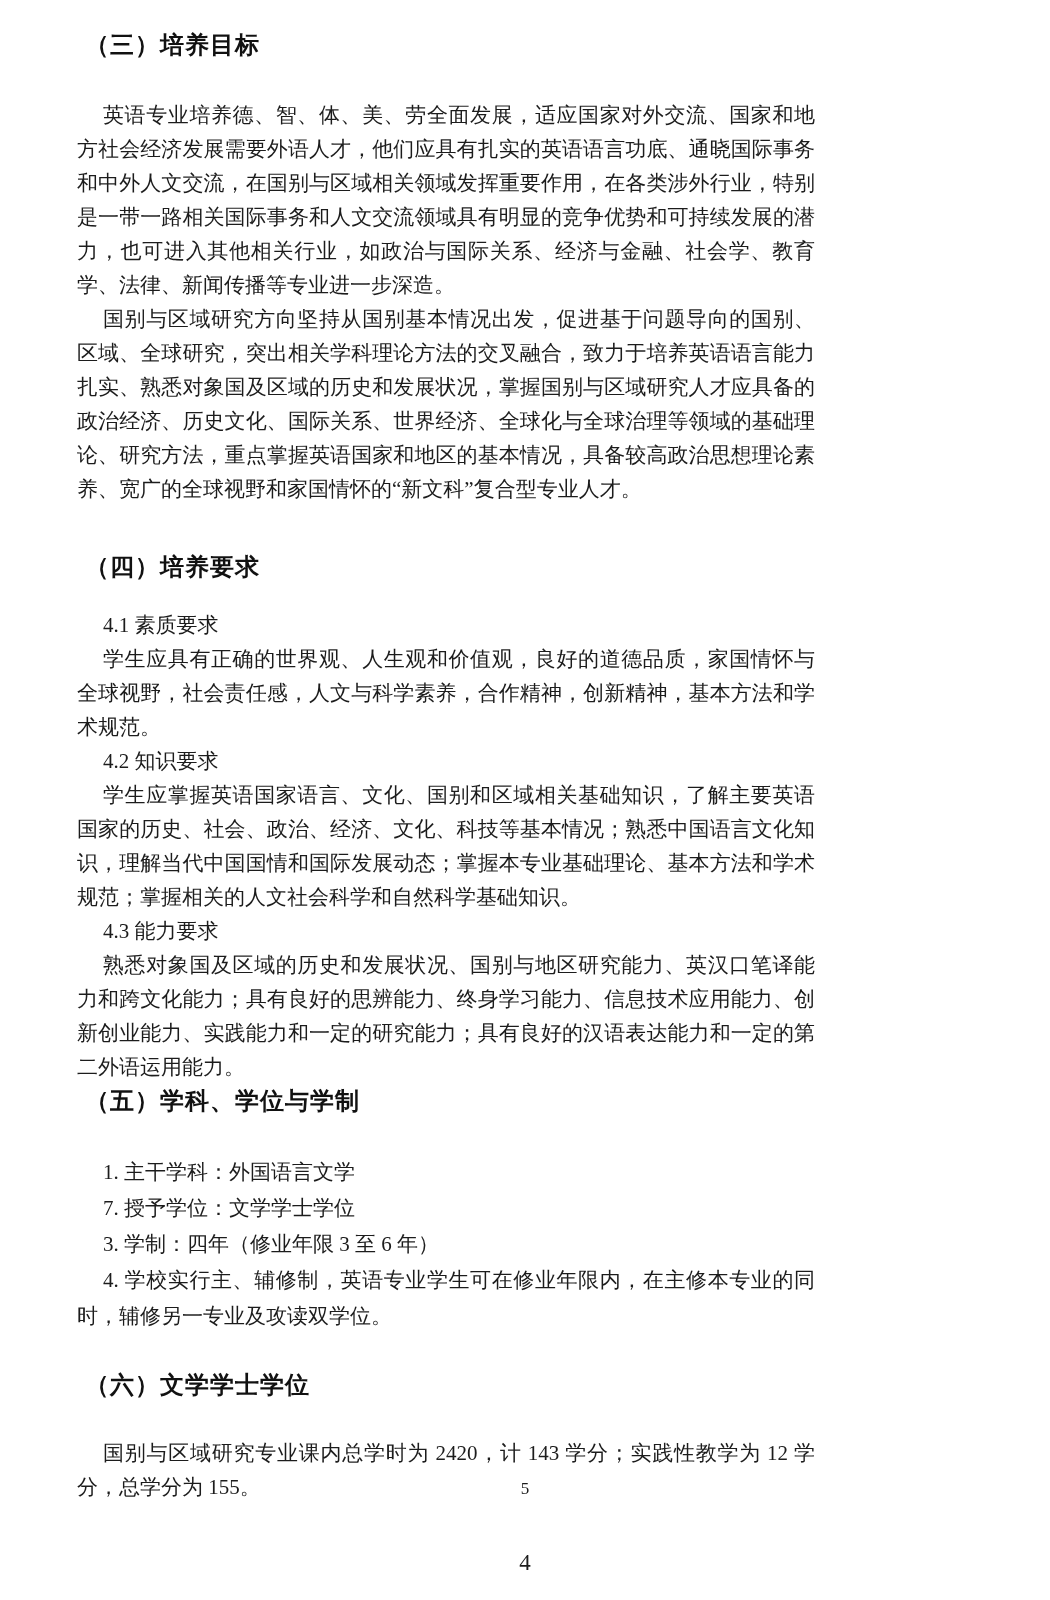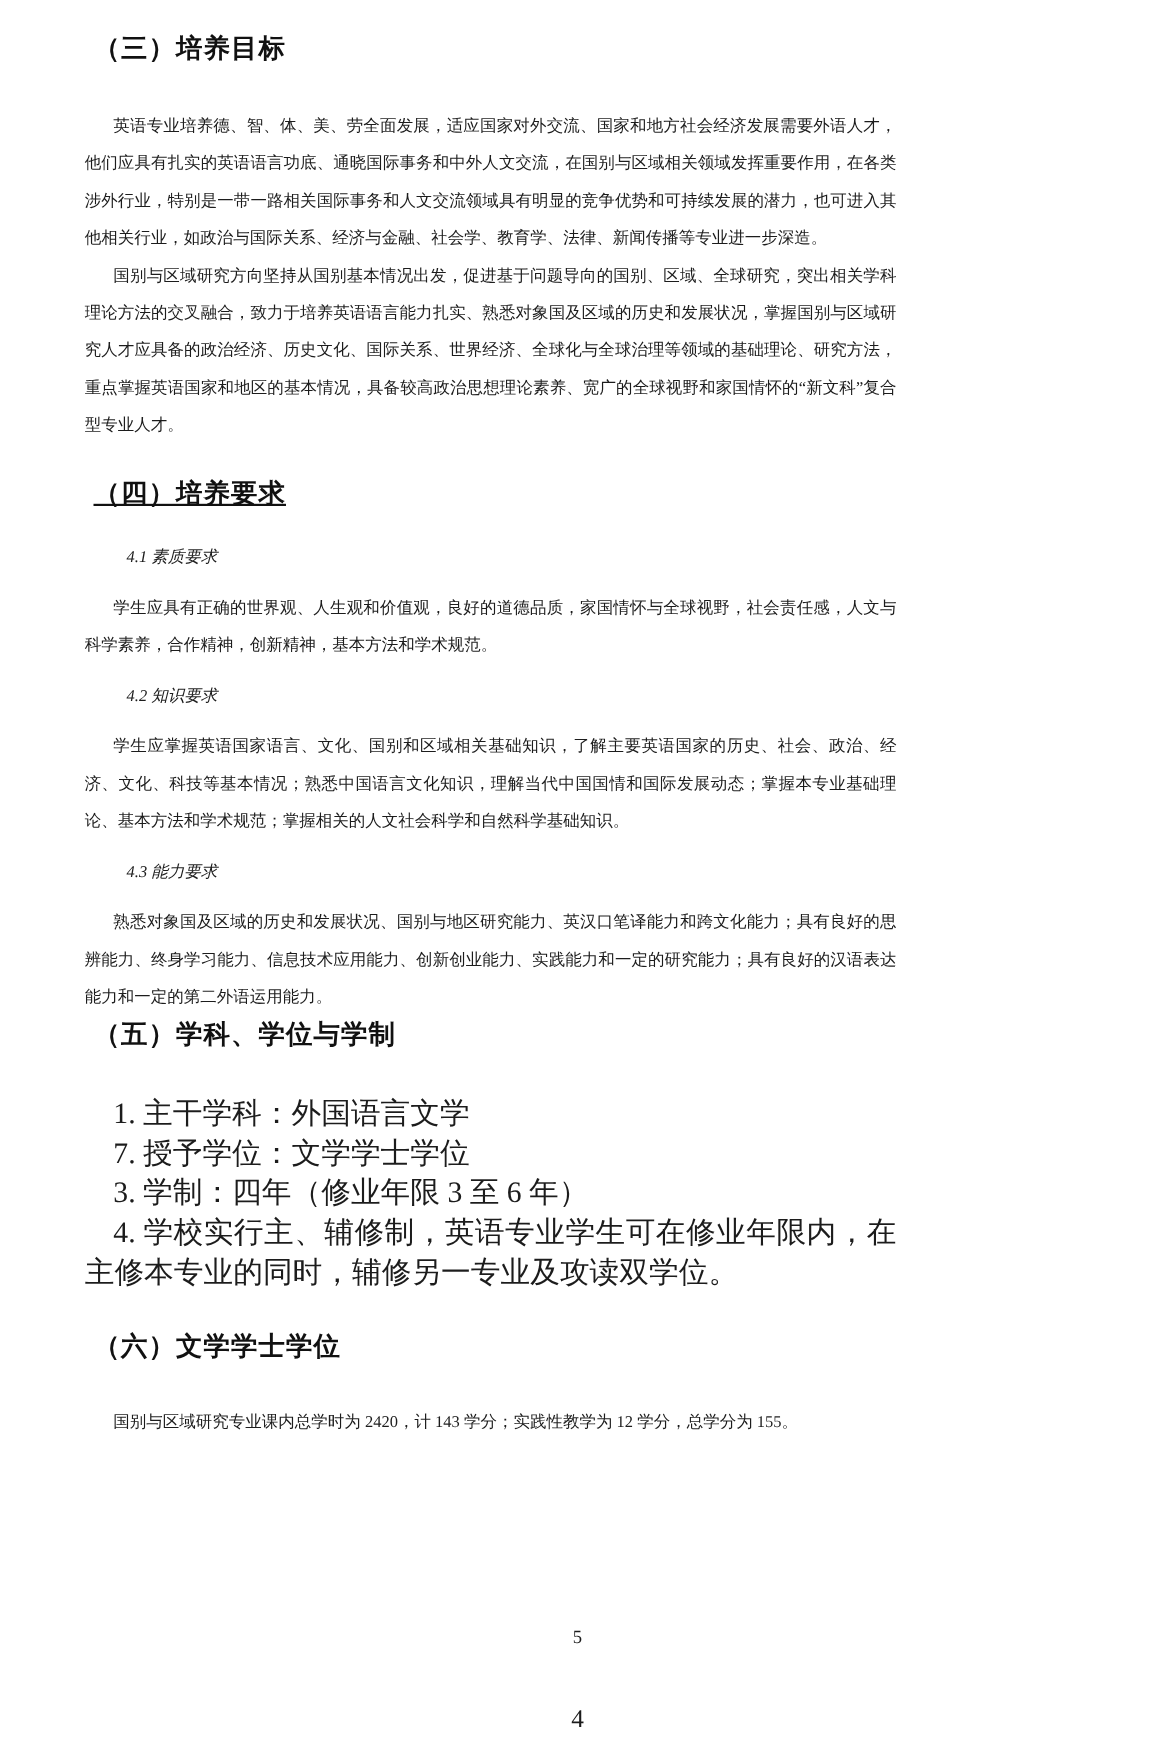--- a/index.html
+++ b/index.html
@@ -25,39 +25,38 @@
   .sec-heading {
     font-family: "Liberation Sans", "DejaVu Sans", sans-serif;
     font-weight: bold;
     font-size: 24px;
     line-height: 34px;
     letter-spacing: 1px;
     margin: 0 0 0 8px;
     color: #111;
   }
   #h3 { margin-bottom: 36px; }
-  #h4 { margin-top: 28px; margin-bottom: 24px; text-decoration: underline; }
+  #h4 { margin-top: 44px; margin-bottom: 24px; }
   #h5 { margin-bottom: 36px; }
   #h6 { margin-top: 34px; margin-bottom: 34px; }
   .body-para {
-    font-size: 15px;
+    font-size: 21px;
     line-height: 34px;
     text-align: justify;
     text-indent: 26px;
     margin: 0;
   }
   .sub-title {
-    font-size: 15px;
+    font-size: 21px;
     line-height: 34px;
     text-indent: 26px;
-    margin: 12px;
-    font-style: italic;
+    margin: 0;
   }
   .list-item {
-    font-size: 27px;
+    font-size: 21px;
     line-height: 36px;
     text-align: justify;
     text-indent: 26px;
     margin: 0;
   }
   .footer-page-inner {
     position: absolute;
     top: 1478px;
     left: 0;
     width: 1050px;

